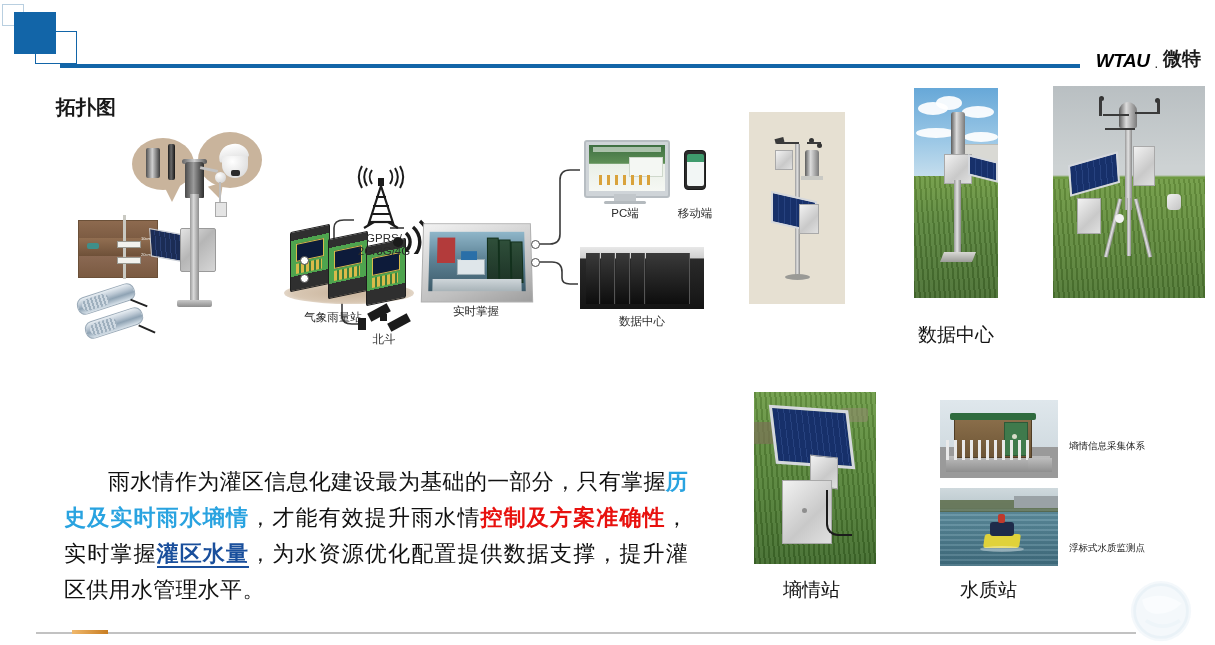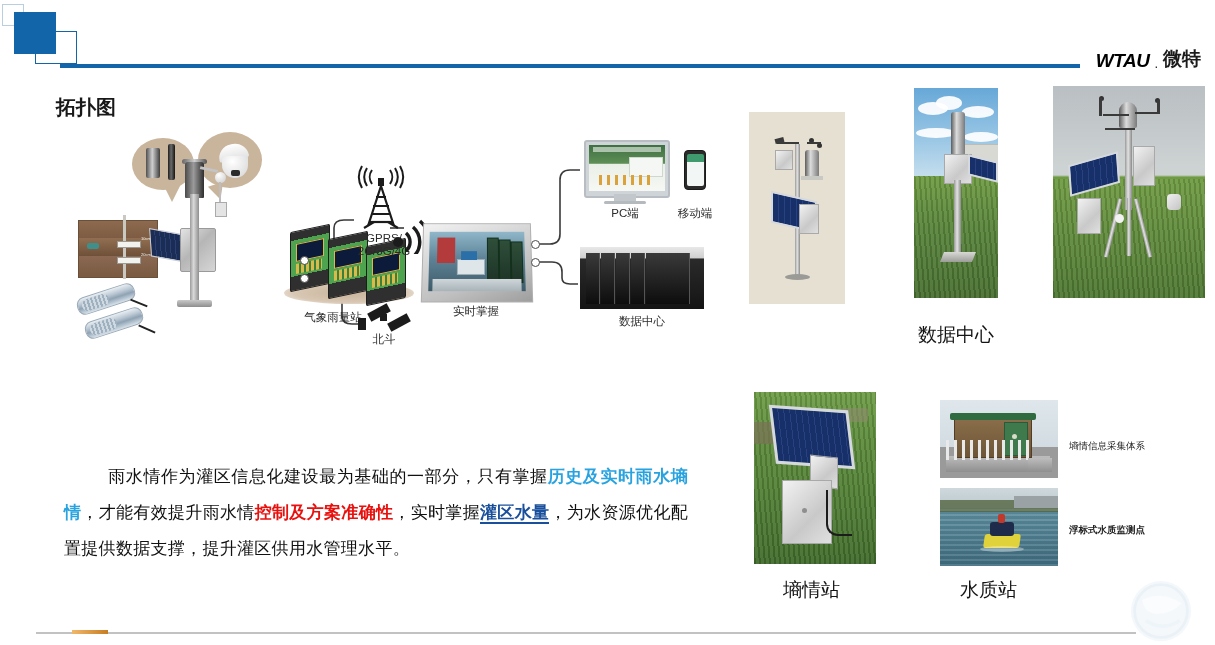--- a/index.html
+++ b/index.html
@@ -124,21 +124,21 @@
   .dc{position:absolute;left:508px;top:115px;width:124px;height:62px;overflow:hidden;
     background:linear-gradient(180deg,#e8e8e8 0%,#cfcfcf 18%,#2a2a2a 19%,#141414 100%);}
   .dc-col{position:absolute;top:10%;width:13px;height:82%;
     background:linear-gradient(180deg,#3a3a3a,#0d0d0d);border-right:1px solid #555;}
 
   .dlabel{position:absolute;font-size:11.5px;color:#2b2b2b;text-align:center;white-space:nowrap;}
 
   
   .para{
     position:absolute;left:64px;top:442px;width:624px;
-    font-size:17px;line-height:36px;color:#111;
+    font-size:22px;line-height:36px;color:#111;
     text-align:justify;letter-spacing:.3px;
   }
   .para .ind{display:inline-block;width:44px;}
   .c-blue{color:#29a3e0;font-weight:bold;}
   .c-red{color:#e8110e;font-weight:bold;}
   .c-nb{color:#1a4f9c;font-weight:bold;border-bottom:2px solid #1a4f9c;}
 
   
   .p1{position:absolute;left:749px;top:112px;width:96px;height:192px;background:#e6e0d2;}
   .p2{position:absolute;left:914px;top:88px;width:84px;height:210px;overflow:hidden;}
@@ -455,21 +455,21 @@
   <div class="p6 ph">
     <div style="position:absolute;inset:0;background:linear-gradient(180deg,#cfd9dd 0%,#b9c7cc 26%,#5e8fa0 27%,#3f6c7e 100%);"></div>
     <div style="position:absolute;left:0;top:12px;right:0;height:12px;background:#5b6b49;opacity:.85;"></div>
     <div style="position:absolute;left:74px;top:8px;width:44px;height:12px;background:#9aa2a6;"></div>
     <div class="water-tex" style="top:27%;"></div>
     <div class="buoy-hull" style="left:44px;top:46px;width:36px;height:14px;transform:skewX(-8deg);"></div>
     <div class="buoy-top" style="left:50px;top:34px;width:24px;height:14px;border-radius:3px;"></div>
     <div class="buoy-beacon" style="left:58px;top:26px;"></div>
     <div style="position:absolute;left:40px;top:58px;width:44px;height:6px;border-radius:50%;background:rgba(255,255,255,.35);"></div>
   </div>
-  <div class="cap-sm" style="left:1069px;top:524px;font-weight:bold;">浮标式水质监测点</div>
+  <div class="cap-sm" style="left:1069px;top:542px;">浮标式水质监测点</div>
 
   <div class="cap" style="left:960px;top:577px;">水质站</div>
 
   <div class="foot-rule"></div>
   <div class="foot-mark"></div>
 
   <svg class="wm" viewBox="0 0 100 70">
     <circle cx="50" cy="34" r="32" fill="#e6f0f7"></circle>
     <path d="M22,34 a28,28 0 0 0 56,0 a28,28 0 0 0 -56,0" fill="none" stroke="#cfe1ee" stroke-width="3"></path>
     <path d="M30,22 q22,-10 42,4 q-14,14 -32,10 q-8,-2 -10,-14z" fill="#f4fafd"></path>

